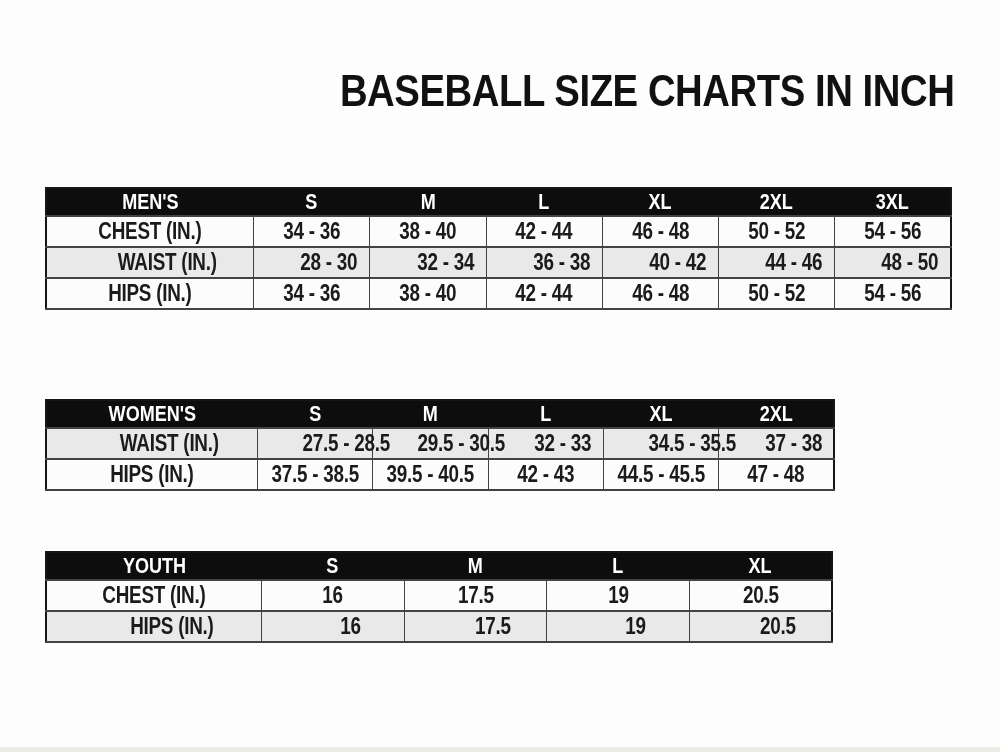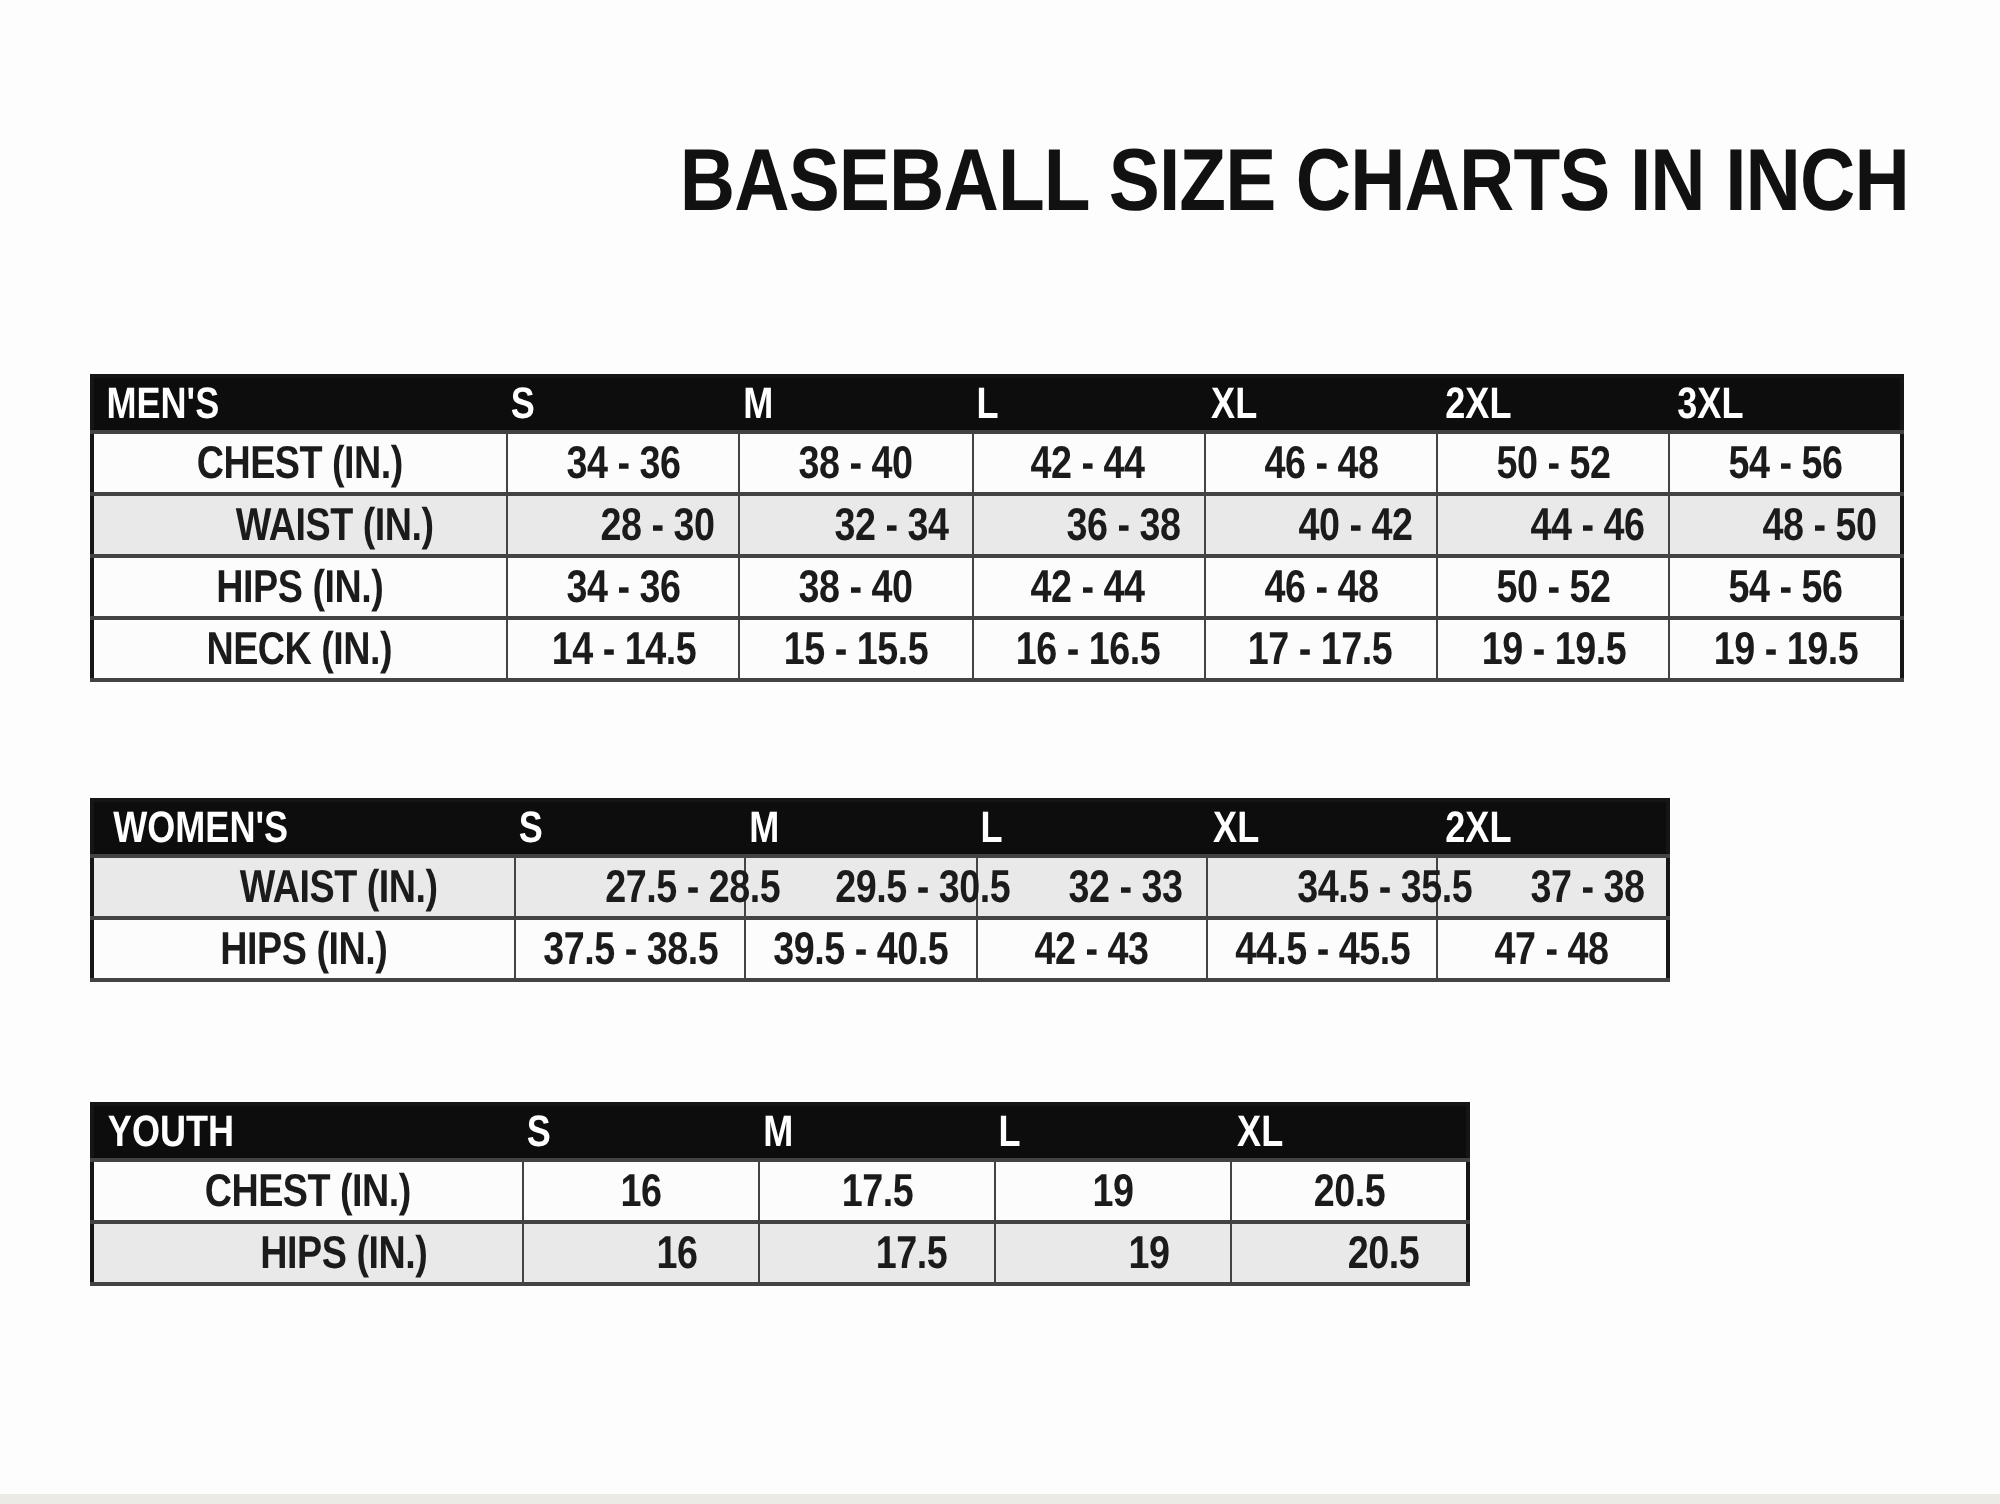--- a/index.html
+++ b/index.html
@@ -18,28 +18,28 @@
     letter-spacing:-0.5px; transform:scaleX(0.87); white-space:nowrap;
     color:#111;
   }
   table.size-table {
     position:absolute; left:45px; border-collapse:collapse;
     table-layout:fixed; background:var(--row-white,#fcfcfc);
     border:2px solid var(--outer,#161616);
   }
   .t0 { top:187px; width:907px; }
   .t1 { top:399px; width:790px; }
-  .t2 { top:551px; width:690px;text-decoration:underline; }
+  .t2 { top:551px; width:788px;text-decoration:underline; }
   .t0 thead th:first-child { width:206px; }
   .t1 thead th:first-child { width:210px; }
   .t2 thead th:first-child { width:214px; }
   thead th {
     background:var(--header-bg,#0d0d0d); color:var(--header-text,#ffffff);
     border:1px solid var(--header-bg,#0d0d0d); height:26px; padding:0;
-    font-weight:700; text-align:left;
+    font-weight:700; text-align:center;
   }
   tbody td {
     border:2px solid var(--grid,#434343);
     border-left-width:1px; border-right-width:1px;
     height:29px; padding:0; text-align:center; vertical-align:middle;
     font-weight:700; background:var(--row-white,#fcfcfc);
   }
   tbody tr.gray td { background:var(--row-gray,#e9e9e9);padding-left:35px; }
   .ch { display:inline-block; font-size:22px; transform:scaleX(0.82); white-space:nowrap; }
   .cv { display:inline-block; font-size:23px; transform:scaleX(0.82); white-space:nowrap; letter-spacing:-0.3px; }
@@ -88,29 +88,20 @@
           <td><span class="cv">48 - 50</span></td>
         </tr>
         <tr>
           <td><span class="cv">HIPS (IN.)</span></td>
           <td><span class="cv">34 - 36</span></td>
           <td><span class="cv">38 - 40</span></td>
           <td><span class="cv">42 - 44</span></td>
           <td><span class="cv">46 - 48</span></td>
           <td><span class="cv">50 - 52</span></td>
           <td><span class="cv">54 - 56</span></td>
-        </tr>
-        <tr>
-          <td><span class="cv">NECK (IN.)</span></td>
-          <td><span class="cv">14 - 14.5</span></td>
-          <td><span class="cv">15 - 15.5</span></td>
-          <td><span class="cv">16 - 16.5</span></td>
-          <td><span class="cv">17 - 17.5</span></td>
-          <td><span class="cv">19 - 19.5</span></td>
-          <td><span class="cv">19 - 19.5</span></td>
         </tr>
       </tbody>
     </table>
   <table class="size-table t1">
       <thead>
         <tr>
           <th><span class="ch">WOMEN'S</span></th>
           <th><span class="ch">S</span></th>
           <th><span class="ch">M</span></th>
           <th><span class="ch">L</span></th>

